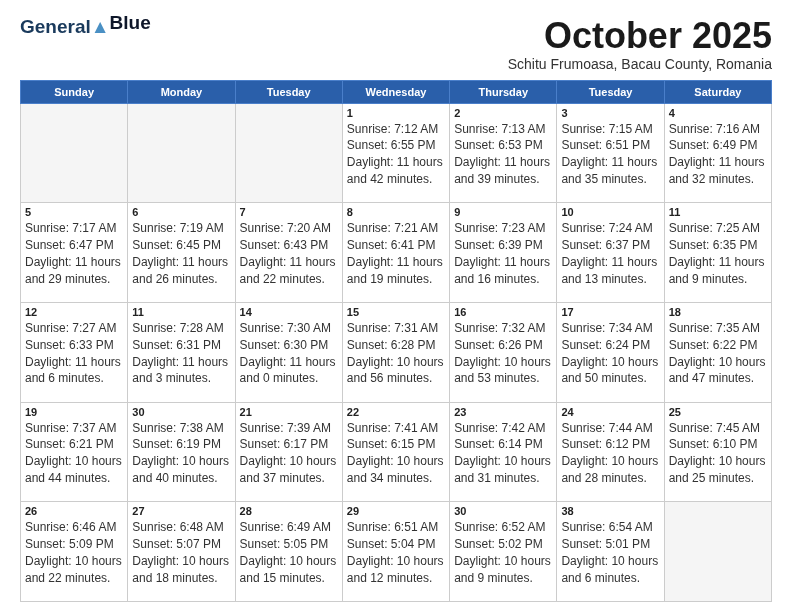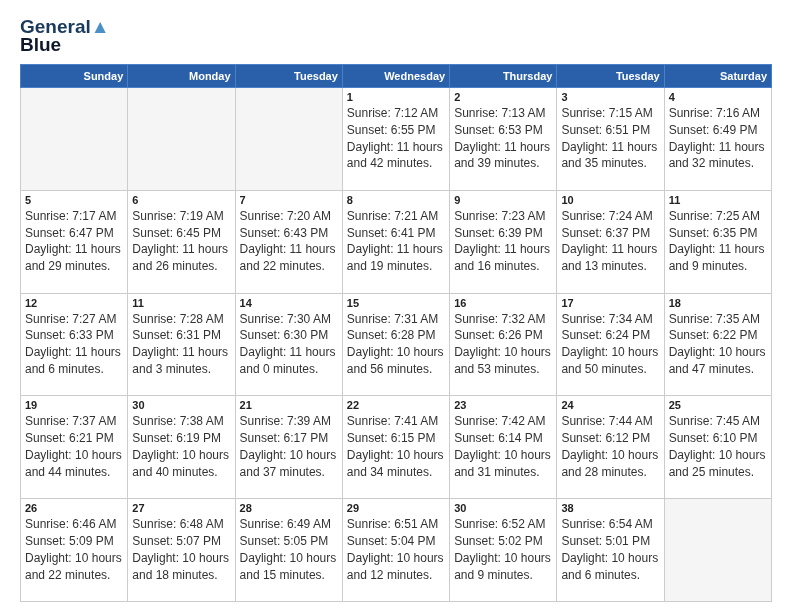--- a/index.html
+++ b/index.html
@@ -18,21 +18,21 @@
       flex-direction: column;
     }
     .header {
       display: flex;
       align-items: flex-start;
       justify-content: space-between;
       margin-bottom: 8px;
     }
     .logo {
       display: flex;
-      flex-direction: column;
+      flex-direction: row;
       align-items: flex-start;
     }
     .title-block {
       text-align: right;
     }
     .month-title {
       font-size: 36px;
       font-weight: bold;
       color: #1a1a1a;
       line-height: 1.1;
@@ -47,21 +47,21 @@
       border-collapse: collapse;
       width: 100%;
       table-layout: fixed;
     }
     .calendar th {
       background: #2a5faa;
       color: #fff;
       font-size: 11px;
       font-weight: bold;
       padding: 5px 4px;
-      text-align: right;
+      text-align: center;
       border: 1px solid #4a7fca;
     }
     .calendar td {
       border: 1px solid #ccc;
       vertical-align: top;
       padding: 3px 4px;
       font-size: 9.5px;
       color: #222;
       height: 88px;
     }
@@ -88,20 +88,24 @@
 <div class="page">
   <div class="header">
     <div class="logo">
       <div style="display:flex;align-items:center;">
         <div style="font-size:19px;font-weight:bold;color:#1a3a5c;">
           General<span style="color:#4a90c4;">▲</span>
         </div>
       </div>
       <div style="font-size:19px;font-weight:bold;color:#0f172a;margin-top:-4px;">Blue</div>
     </div>
+    <div class="title-block">
+      <div class="month-title">October 2025</div>
+      <div class="location">Schitu Frumoasa, Bacau County, Romania</div>
+    </div>
   </div>
 
   <table class="calendar" id="cal-table">
     <thead>
       <tr id="header-row">
           <th>Sunday</th>
           <th>Monday</th>
           <th>Tuesday</th>
           <th>Wednesday</th>
           <th>Thursday</th>

